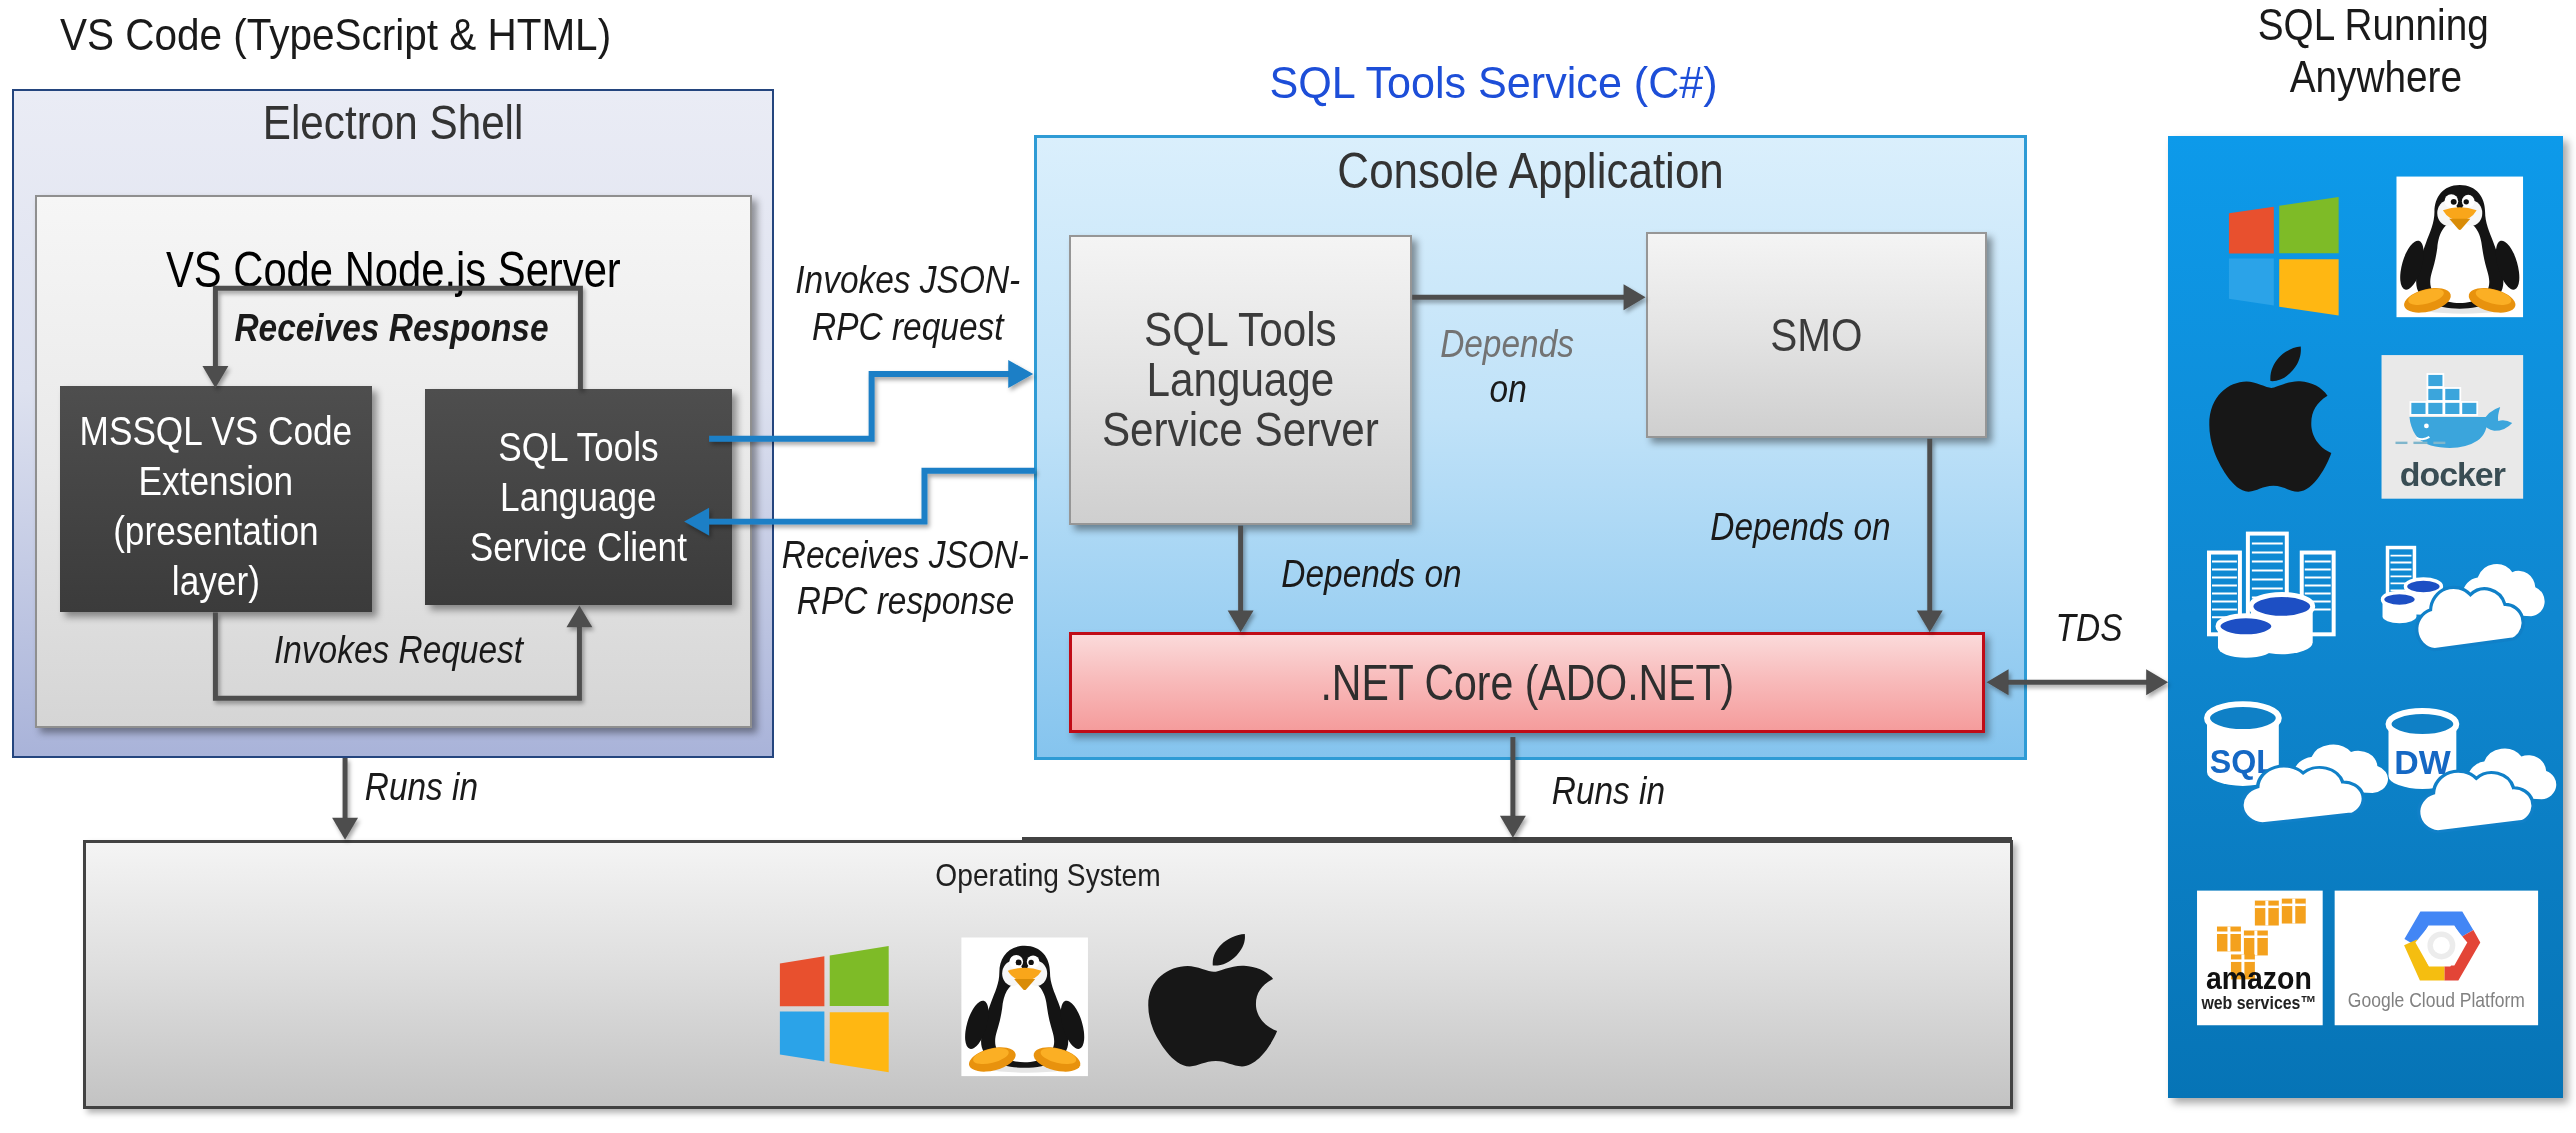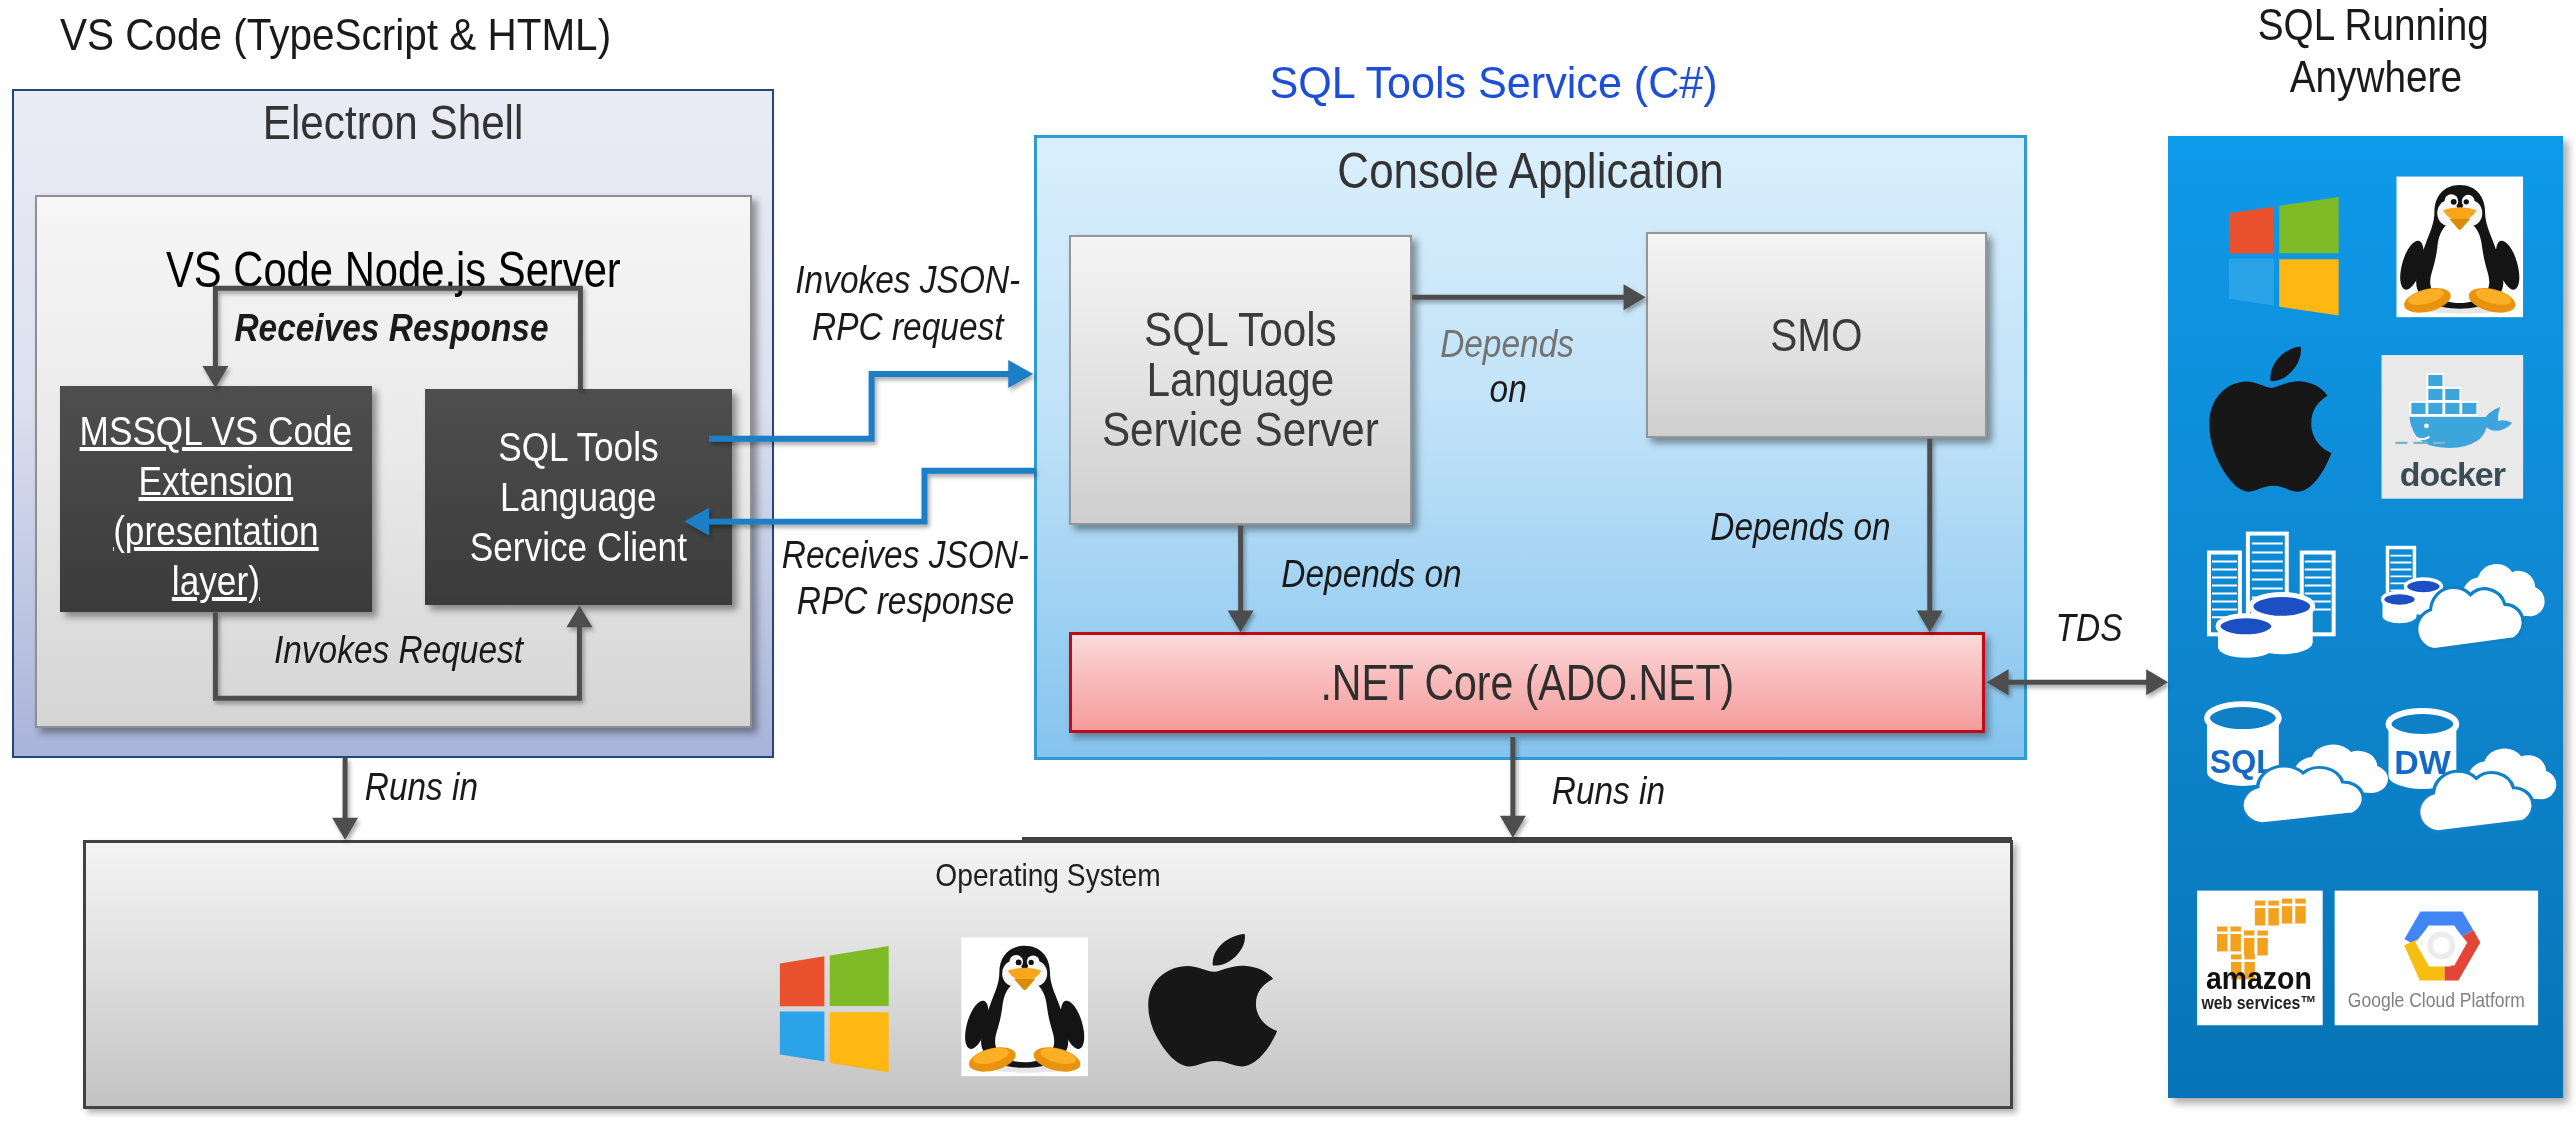--- a/index.html
+++ b/index.html
@@ -17,21 +17,21 @@
 <div class="lbl" style="left:12px;top:97px;width:762px;height:50px;font-size:48px;color:#333;">
     <span>Electron Shell</span>
   </div>
 
 <div class="box" style="left:35px;top:195px;width:717px;height:533px;border:2px solid #8f8f8f;background:linear-gradient(180deg,#F6F6F6 0%,#E9E9E9 50%,#D5D5D5 100%);box-shadow:5px 5px 7px rgba(0,0,0,0.38);"></div>
 <div class="lbl" style="left:35px;top:202px;width:717px;height:56px;font-size:50px;color:#000000;margin-top:40px;">
     <span style="transform:scaleX(0.835)">VS Code Node.js Server</span>
   </div>
 
 <div class="box" style="left:60px;top:386px;width:312px;height:226px;background:linear-gradient(180deg,#4E4E4E 0%,#3B3B3B 100%);box-shadow:5px 5px 7px rgba(0,0,0,0.4);"></div>
-<div class="lbl" style="left:60px;top:393px;width:312px;height:226px;font-size:40px;line-height:50px;color:#fff;text-decoration:underline;">
+<div class="lbl" style="left:60px;top:393px;width:312px;height:226px;font-size:40px;line-height:50px;color:#fff;">
     <span>MSSQL VS Code<br>Extension<br>(presentation<br>layer)</span>
   </div>
 
 <div class="box" style="left:425px;top:389px;width:307px;height:216px;background:linear-gradient(180deg,#4E4E4E 0%,#3B3B3B 100%);box-shadow:5px 5px 7px rgba(0,0,0,0.4);"></div>
 <div class="lbl" style="left:425px;top:389px;width:307px;height:216px;font-size:40px;line-height:50px;color:#fff;">
     <span>SQL Tools<br>Language<br>Service Client</span>
   </div>
 
 <div class="box" style="left:1034px;top:135px;width:993px;height:625px;border:3px solid #2E9BD5;background:linear-gradient(180deg,#DAEFFC 0%,#C0E2F8 45%,#85C4EE 100%);"></div>
 <div class="lbl" style="left:1034px;top:145px;width:993px;height:52px;font-size:50px;color:#333;">

